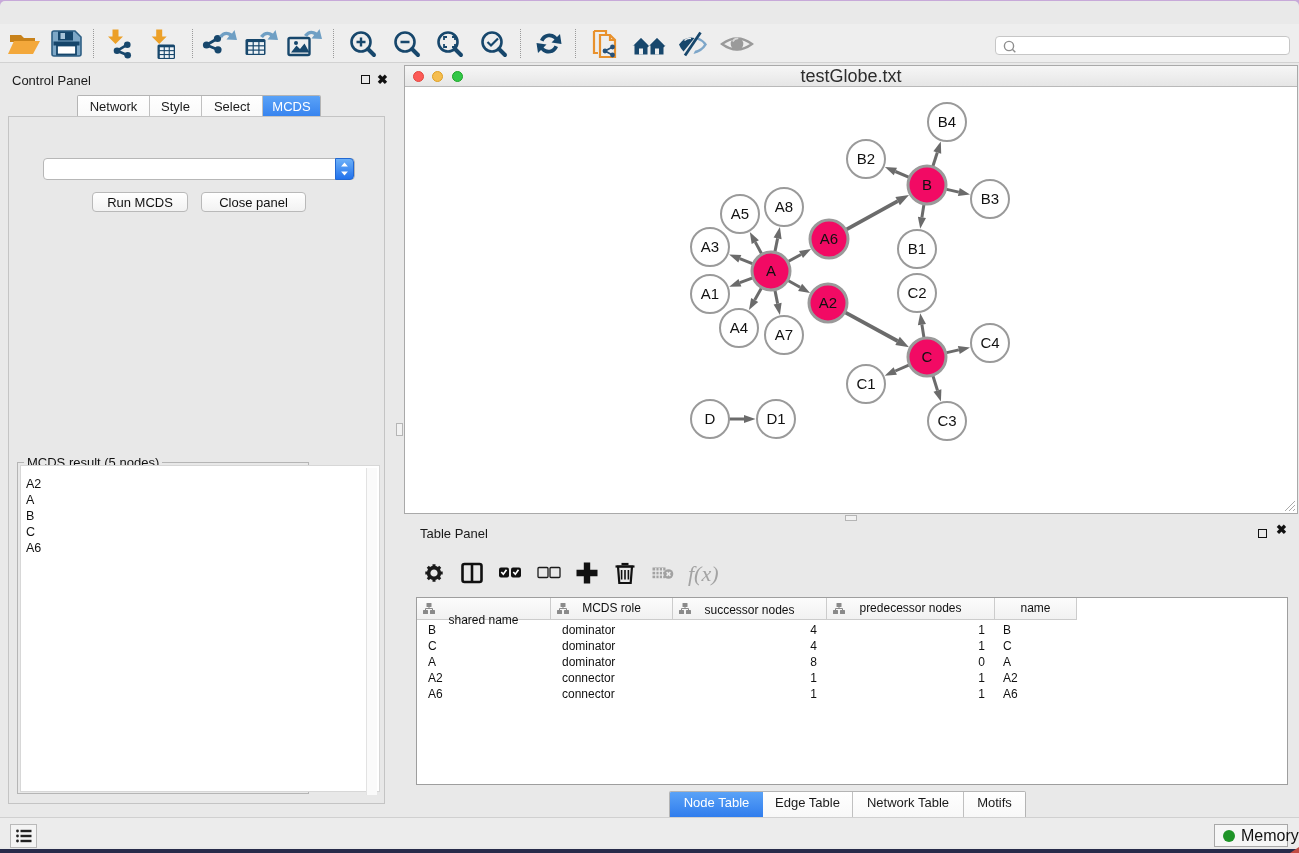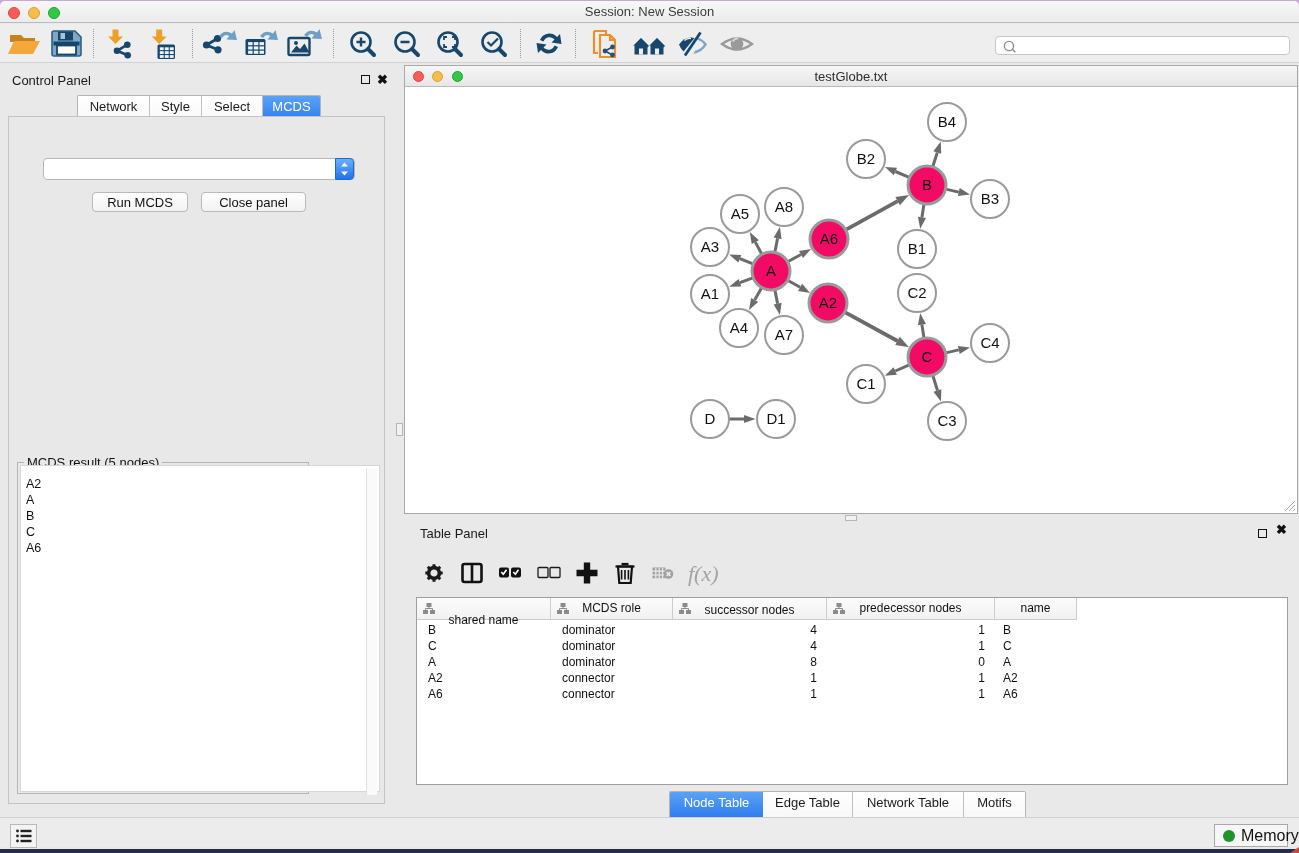--- a/index.html
+++ b/index.html
@@ -27,41 +27,35 @@
 #dd-text { position:absolute; left:12px; top:0; line-height:21px; font-size:13px; color:#111; }
 #dd-btn { position:absolute; right:0px; top:-1px; width:19px; height:22px; background:linear-gradient(#6cb0f8,#2272ec); border-radius:0 4px 4px 0; border:1px solid #2268d2; }
 .btn { position:absolute; height:20px; background:linear-gradient(#ffffff,#f2f2f2); border:1px solid #b9b9b9; border-radius:4px; font-size:13px; color:#111; text-align:center; line-height:19px; }
 #mcds-group { position:absolute; left:17px; top:399px; width:292px; height:332px; border:1px solid #b5b5b5; }
 #mcds-label { position:absolute; left:6px; top:-8px; background:#e8e8e8; padding:0 3px; font-size:13px; color:#111; }
 #mcds-list { position:absolute; left:2px; top:2px; width:360px; height:327px; background:#fff; border:1px solid #d7d7d7; font-size:12px; color:#111; }
 #mcds-sb { position:absolute; right:2px; top:2px; width:11px; height:327px; background:#fafafa; border-left:1px solid #e2e2e2; }
 #netwin { position:absolute; left:404px; top:64px; width:894px; height:449px; background:#fff; border:1px solid #a9a9a9; }
 #nw-tb { position:absolute; left:0; top:0; width:892px; height:21px; background:linear-gradient(#f6f6f6,#e6e6e6); border-bottom:1px solid #b9b9b9; }
 .tl2 { position:absolute; top:5px; width:11px; height:11px; border-radius:50%; }
-#nw-title { position:absolute; top:0; width:100%; text-align:center; line-height:21px; font-size:13px; color:#2d2d2d; }
+#nw-title { position:absolute; top:0; width:100%; text-align:center; line-height:21px; font-size:18px; color:#2d2d2d; }
 #canvas { position:absolute; left:0; top:22px; width:892px; height:425px; background:#fff; }
 #tp { position:absolute; left:404px; top:520px; width:895px; height:296px; }
 #tp-title { position:absolute; left:16px; top:5px; font-size:13px; color:#1a1a1a; }
 #tp-toolbar { position:absolute; left:16px; top:38px; height:30px; }
 #tbl { position:absolute; left:12px; top:76px; width:872px; height:188px; background:#fff; border:1px solid #9e9e9e; }
 .th { position:absolute; top:0; height:22px; background:linear-gradient(#fcfcfc,#f1f1f1); border-right:1px solid #cccccc; border-bottom:1px solid #cccccc; font-size:12px; color:#111; }
 .trow { position:absolute; font-size:12px; color:#111; height:16px; line-height:16px; }
 .flt { position:absolute; width:9px; height:9px; border:1.5px solid #111; }
 .xbt { position:absolute; font-size:13px; font-weight:bold; color:#111; }
 </style>
 </head>
 <body>
 <div id="wall-top"></div>
 <div id="win">
-<div id="titlebar">
-  <div class="tl" style="left:8px;background:#fc5b57;border:0.5px solid #e2463f"></div>
-  <div class="tl" style="left:28px;background:#f5bd4f;border:0.5px solid #dfa023"></div>
-  <div class="tl" style="left:48px;background:#33c748;border:0.5px solid #1ba626"></div>
-  <div id="title">Session: New Session</div>
-</div>
 <div id="toolbar">
   <div class="sep" style="left:93px"></div>
   <div class="sep" style="left:192px"></div>
   <div class="sep" style="left:333px"></div>
   <div class="sep" style="left:520px"></div>
   <div class="sep" style="left:575px"></div>
   <svg class="ticon" style="left:6px" width="36" height="39" viewBox="0 0 36 39">
     <path d="M4 11 h11 l3 3 h11 v4 h-25 z" fill="#c8821a"></path>
     <path d="M2 30 l6 -13 h26 l-7 13 z" fill="#f3a83b"></path>
   </svg>

